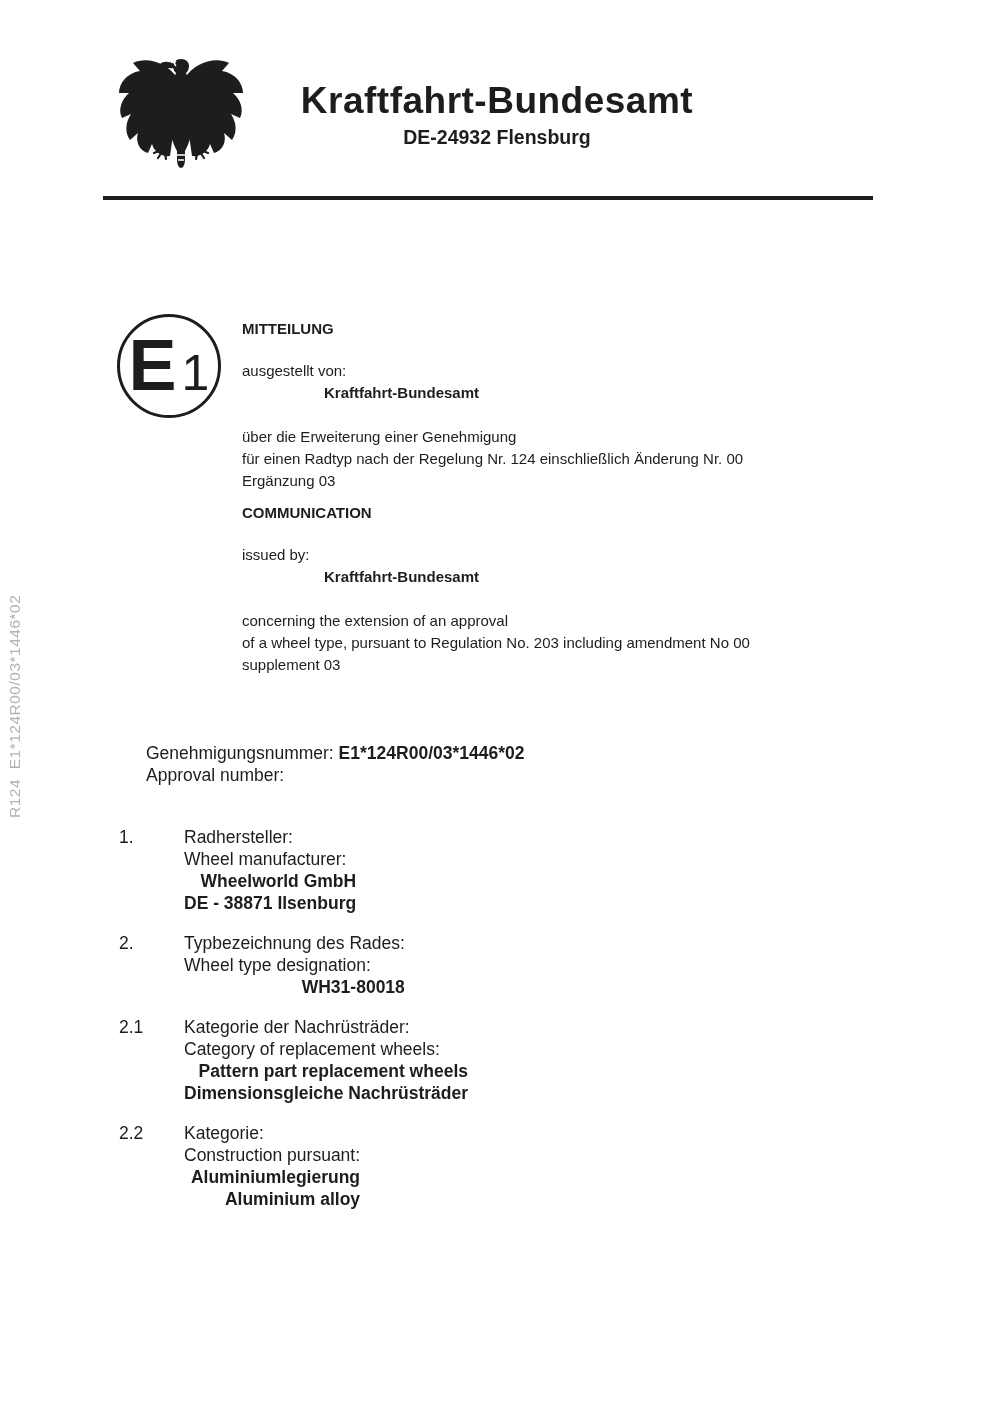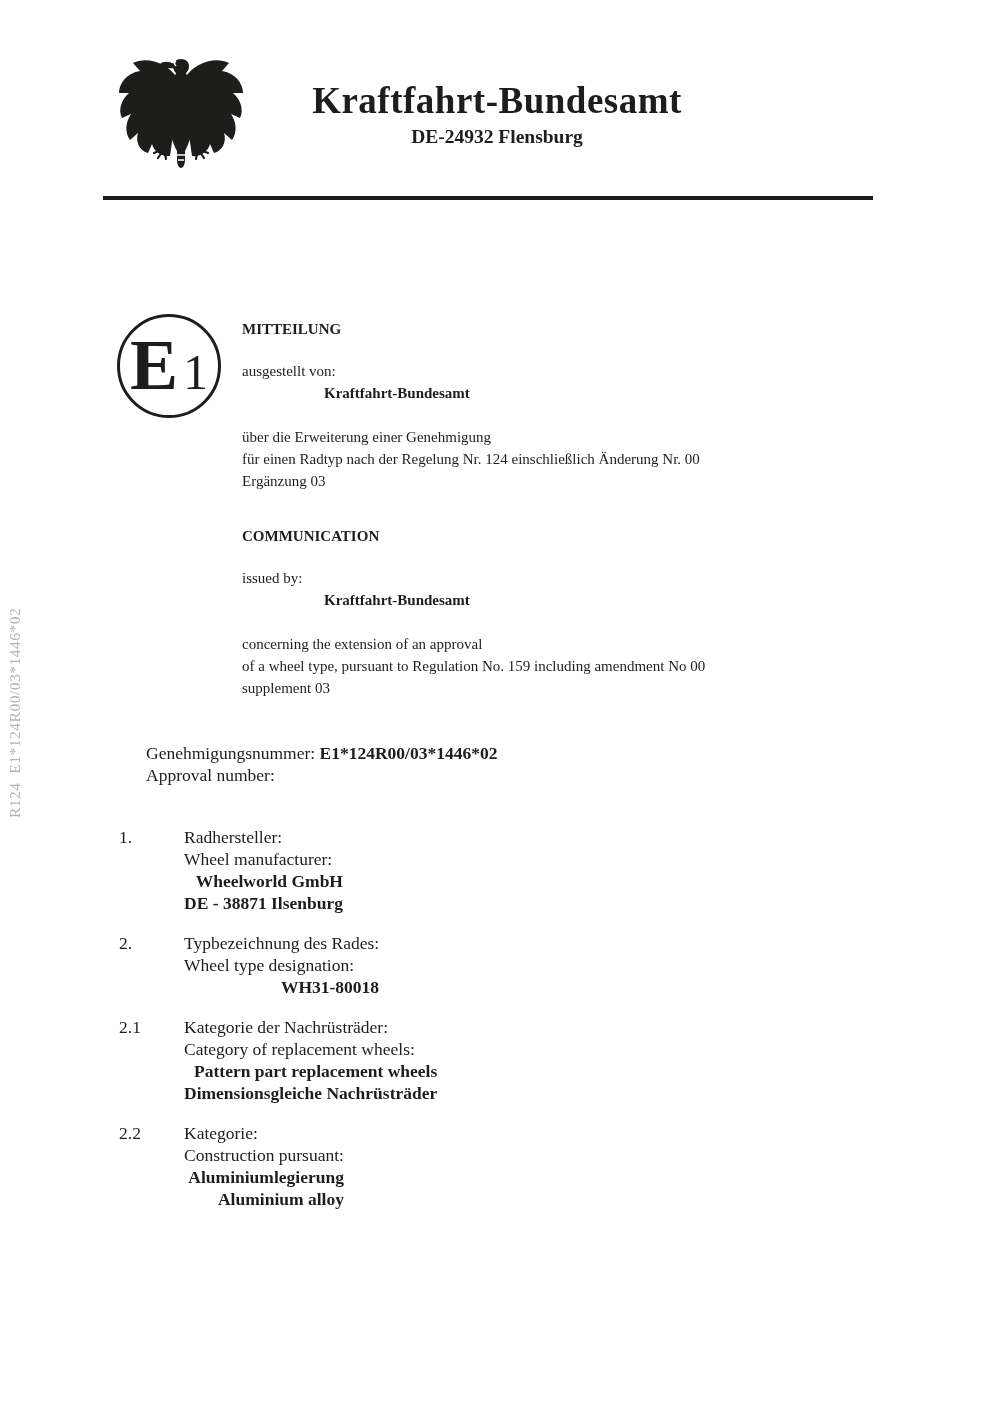--- a/index.html
+++ b/index.html
@@ -1,21 +1,21 @@
 <!DOCTYPE html>
 <html><head>
 <meta charset="utf-8">
 <style>
   * { margin:0; padding:0; box-sizing:border-box; }
   html,body { background:#ffffff; }
   .page {
     position:relative;
     width:900px; height:1404px;
     background:#ffffff;
-    font-family:Liberation Serif, serif;
+    font-family:Liberation Sans, sans-serif;
     color:#1d1d1b;
     overflow:hidden;
   }
   
   .eagle { position:absolute; left:116px; top:54px; width:130px; height:115px; }
   .title-block { position:absolute; left:147px; top:79px; width:700px; text-align:center; }
   .doc-title { font-size:37px; font-weight:bold; line-height:44px; letter-spacing:0.5px; }
   .doc-subtitle { font-size:19.5px; font-weight:bold; line-height:22px; margin-top:3px;text-align:center; }
   .rule { position:absolute; left:103px; top:196px; width:770px; height:4px; background:#1d1d1b; }
   
@@ -30,21 +30,21 @@
     position:absolute; left:117px; top:314px;
     width:104px; height:104px;
     border:3px solid #1d1d1b; border-radius:50%;
     display:flex; align-items:baseline; justify-content:center;
   }
   .badge-letter { font-size:72px; font-weight:bold; line-height:96px; }
   .badge-number { font-size:50px; font-weight:normal; line-height:96px; margin-left:5px; }
   
   .tblock { position:absolute; left:242px; width:720px; font-size:15px; line-height:22px; }
   .tblock-de { top:318px; }
-  .tblock-en { top:525px; }
+  .tblock-en { top:502px; }
   .tblock .heading { font-weight:bold; margin-bottom:20px; }
   .tblock .issuer { font-weight:bold; padding-left:82px; }
   .tblock .para { margin-top:22px; }
   
   .approval { position:absolute; left:119px; top:742px; font-size:17.5px; line-height:22px;margin-left:27px; }
   .approval .num { font-weight:bold; }
   
   .items { position:absolute; left:119px; top:826px; width:780px; font-size:17.5px; line-height:22px; }
   .item { display:flex; margin-bottom:18px; }
   .item-num { width:65px; flex-shrink:0; }
@@ -96,21 +96,21 @@
       <div>Ergänzung 03</div>
     </div>
   </div>
 
   <div class="tblock tblock-en">
     <div class="heading">COMMUNICATION</div>
     <div>issued by:</div>
     <div class="issuer">Kraftfahrt-Bundesamt</div>
     <div class="para">
       <div>concerning the extension of an approval</div>
-      <div>of a wheel type, pursuant to Regulation No. 159 including amendment No 00</div>
+      <div>of a wheel type, pursuant to Regulation No. 203 including amendment No 00</div>
       <div>supplement 03</div>
     </div>
   </div>
 
   <div class="approval">
     <div>
       <span>Genehmigungsnummer: </span><span class="num">E1*124R00/03*1446*02</span>
     </div>
     <div>Approval number:</div>
   </div>

